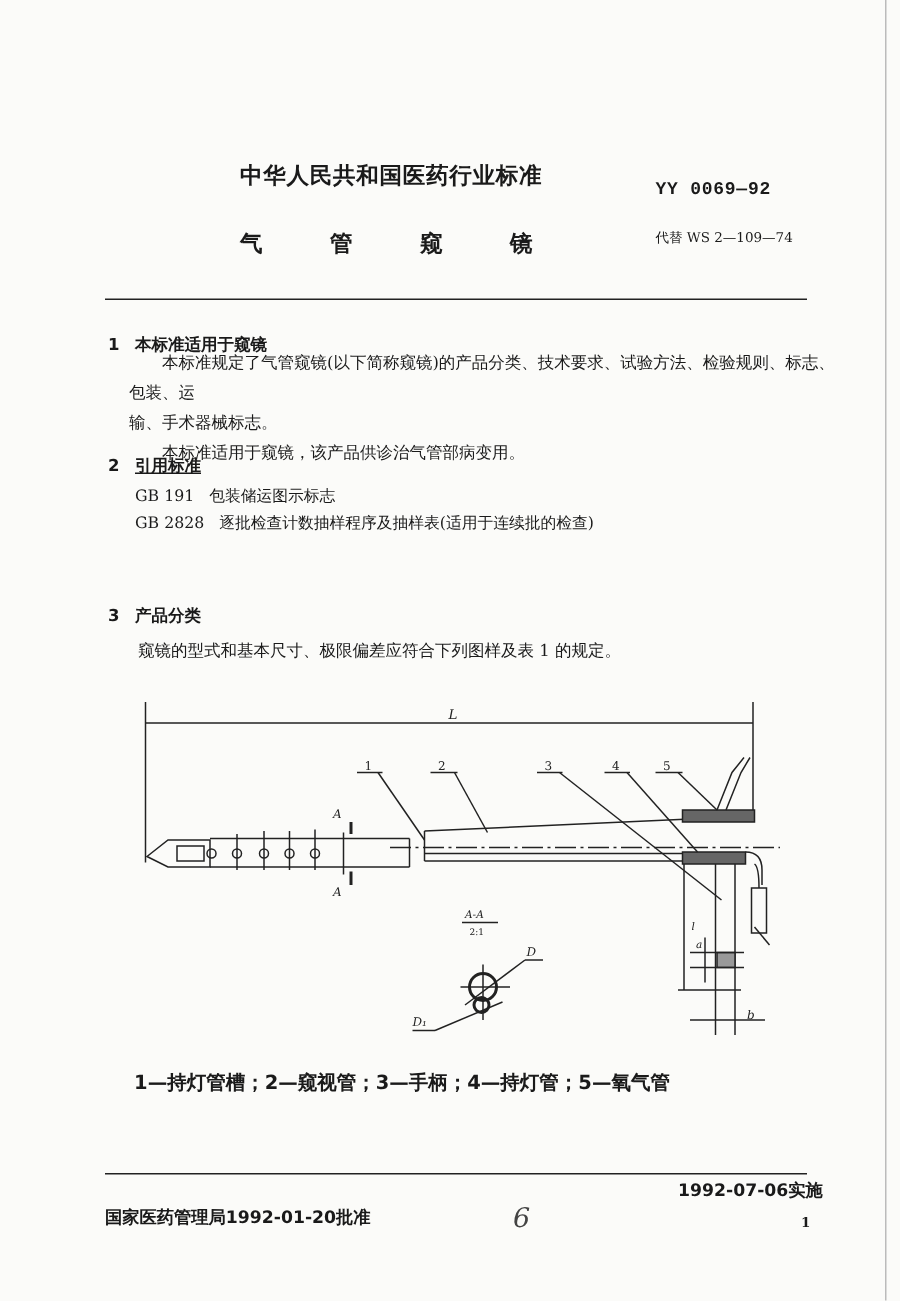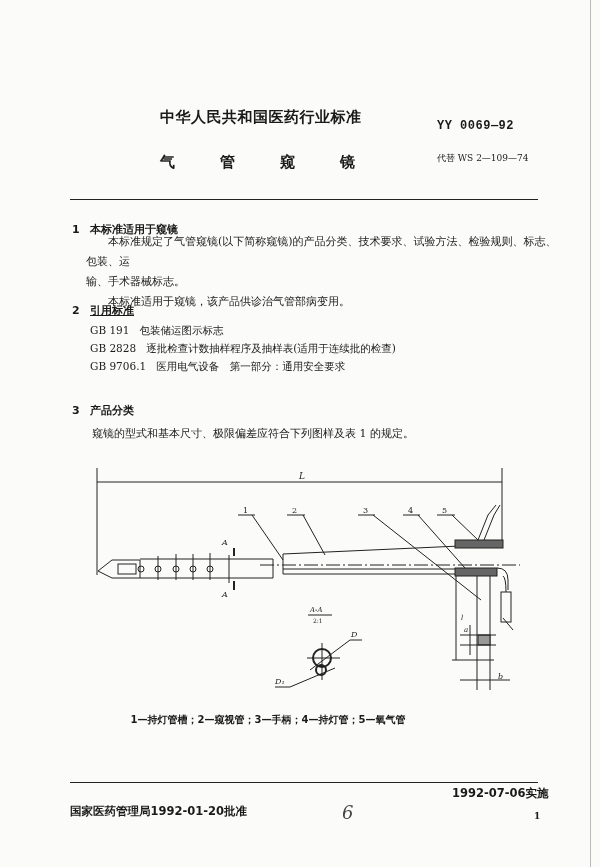--- a/index.html
+++ b/index.html
@@ -10,21 +10,21 @@
   .hdr-sub { left:160px; top:153px; font-size:15px; font-weight:bold; font-family:"DejaVu Sans",sans-serif; width:195px; display:flex; justify-content:space-between; }
   .std-no { left:437px; top:119px; font-size:12px; font-family:"Liberation Mono",monospace; font-weight:bold; letter-spacing:0.5px; }
   .replaces { left:437px; top:152px; font-size:9px;text-align:center; }
   .rule-top { left:70px; top:199px; width:468px; height:1px; background:#222; }
   .rule-bot { left:70px; top:782px; width:468px; height:1px; background:#222; }
   .sec-h { font-size:11px; font-weight:bold; font-family:"DejaVu Sans",sans-serif; }
   .sec-h .num { display:inline-block; width:18px; }
   .para { font-size:11px; line-height:20px; }
   .ref-row { font-size:10.5px; height:18px; }
   .ref-row .code { margin-right:10px; }
-  .caption { left:0; width:536px; top:713px; text-align:center; font-size:10px; font-weight:bold; font-family:"DejaVu Sans",sans-serif; }
+  .caption { left:0; width:536px; top:713px; text-align:center; font-size:13px; font-weight:bold; font-family:"DejaVu Sans",sans-serif; }
   .foot-left { left:70px; top:804px; font-size:11.5px; font-weight:bold; font-family:"DejaVu Sans",sans-serif; }
   .foot-right { left:452px; top:786px; font-size:11.5px; font-weight:bold; font-family:"DejaVu Sans",sans-serif; }
   .handwritten { left:342px; top:802px; font-size:18px; font-style:italic; color:#444; }
   .page-no { left:534px; top:811px; font-size:9px; font-weight:bold; }
   .edge-line { left:590px; top:0; width:1px; height:867px; background:#bbb; }
   svg text { font-family:"DejaVu Serif",serif; }
 </style>
 </head>
 <body>
 
@@ -49,21 +49,20 @@
   <div>输、手术器械标志。</div>
   <div style="text-indent:22px;">本标准适用于窥镜，该产品供诊治气管部病变用。</div>
 </div>
 
 <div class="abs sec-h" style="left:72px;top:303px;text-decoration:underline;">
   <span class="num">2</span><span>引用标准</span>
 </div>
 <div class="abs" style="left:90px;top:324px;">
   <div class="ref-row"><span class="code">GB 191</span><span>包装储运图示标志</span></div>
   <div class="ref-row"><span class="code">GB 2828</span><span>逐批检查计数抽样程序及抽样表(适用于连续批的检查)</span></div>
-  <div class="ref-row"><span class="code">GB 9706.1</span><span>医用电气设备　第一部分：通用安全要求</span></div>
 </div>
 
 <div class="abs sec-h" style="left:72px;top:403px;">
   <span class="num">3</span><span>产品分类</span>
 </div>
 <div class="abs para" style="left:92px;top:424px;">窥镜的型式和基本尺寸、极限偏差应符合下列图样及表 1 的规定。</div>
 
 <svg class="abs" style="left:0;top:460px;" width="600" height="250" viewBox="0 460 600 250" stroke="#222" fill="none" stroke-width="1">
 
   <line x1="97" y1="468" x2="97" y2="575"></line>

